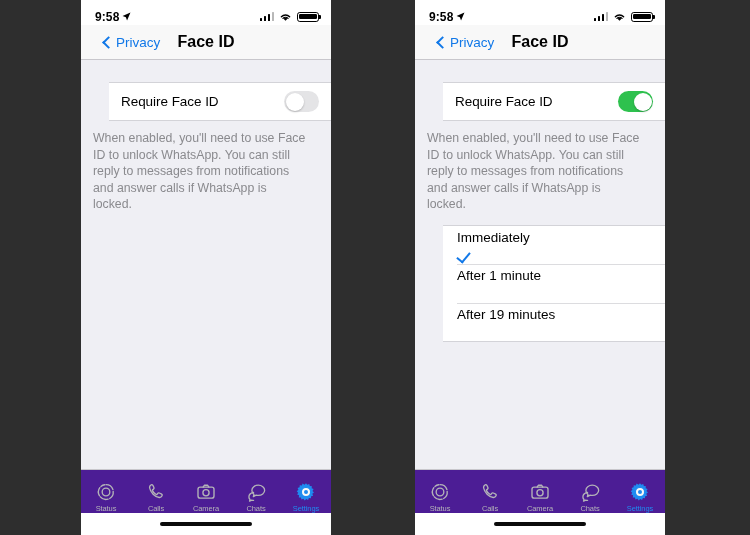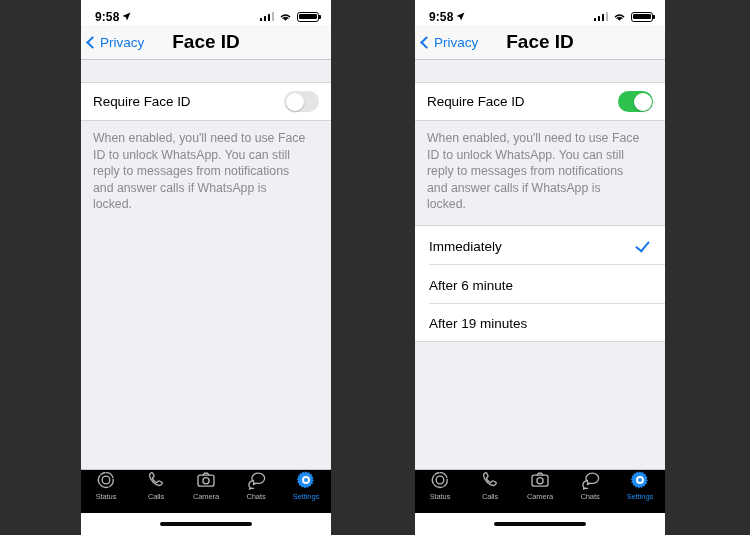--- a/index.html
+++ b/index.html
@@ -86,58 +86,59 @@
     border-bottom: 0.5px solid #c8c7cc;
     display: flex;
     align-items: center;
     position: relative;
     flex: 0 0 auto;
   }
   .nav-back {
     display: flex;
     align-items: center;
     gap: 2px;
-    padding-left: 7px;
+    padding-left: 23px;
     color: #1178e8;
     font-size: 13.5px;
     cursor: pointer;
     z-index: 2;
   }
   .chev {
     width: 9px; height: 9px;
     border-left: 2.2px solid #1178e8;
     border-bottom: 2.2px solid #1178e8;
     transform: rotate(45deg);
     margin-right: 1px;
     margin-top: 0px;
   }
   .nav-title {
     position: absolute;
     left: 0; right: 0;
     text-align: center;
-    font-size: 19px;
+    font-size: 16px;
     font-weight: bold;
     color: #000;
   }
 
   
   .content {
     flex: 1 1 auto;
     background: #efeff4;
     overflow: hidden;
     display: flex;
     flex-direction: column;
   }
   .gap-top { height: 22px; background: #efeff4; flex: 0 0 auto; }
 
   .cell-group {
     background: #a16207;
     border-top: 0.5px solid #d3d3d8;
     border-bottom: 0.5px solid #d3d3d8;
     flex: 0 0 auto;
+    margin-left: 28px;
   }
   .cell {
     height: 37px;
     display: flex;
     align-items: center;
     padding: 0 12px 0 12px;
     background: #ffffff;
     position: relative;
   }
   .cell-label {
@@ -176,25 +177,26 @@
     line-height: 16.5px;
     color: #8a8a8e;
     flex: 0 0 auto;
   }
   .filler { flex: 1 1 auto; background: #efeff4; }
 
   
   .opt-cell {
     height: 38.5px;
     display: flex;
-    align-items: center;
+    align-items: flex-start;
     padding: 4px 14px 0 14px;
     background: #fff;
     position: relative;
     cursor: pointer;
+    flex-direction: column;
   }
   .opt-cell + .opt-cell::before {
     content: "";
     position: absolute;
     left: 14px; right: 0; top: 0;
     height: 0.5px;
     background: #dcdcdf;
   }
   .opt-label {
     flex: 1 1 auto;
@@ -206,24 +208,24 @@
     border-left: 2.3px solid #1178e8;
     border-bottom: 2.3px solid #1178e8;
     transform: rotate(-50deg);
     margin-bottom: 4px;
     margin-right: 2px;
   }
 
   
   .tabbar {
     height: 44px;
-    background: #000000;
+    background: #4c1d95;
     border-top: 0.5px solid #c8c7cc;
     display: flex;
-    align-items: flex-start;
+    align-items: flex-end;
     flex: 0 0 auto;
   }
   .tab {
     flex: 1 1 0;
     display: flex;
     flex-direction: column;
     align-items: center;
     justify-content: center;
     gap: 2px;
     cursor: pointer;
@@ -413,21 +415,21 @@
     </div>
 
     <div class="note">When enabled, you'll need to use Face ID to unlock WhatsApp. You can still reply to messages from notifications and answer calls if WhatsApp is locked.</div>
 
     <div class="cell-group opt-group">
           <div class="opt-cell">
             <span class="opt-label">Immediately</span>
             <span class="check"></span>
           </div>
           <div class="opt-cell">
-            <span class="opt-label">After 6 minute</span>
+            <span class="opt-label">After 1 minute</span>
           </div>
           <div class="opt-cell">
             <span class="opt-label">After 19 minutes</span>
           </div>
         </div>
 
     <div class="filler"></div>
   </div>
 
   <div class="tabbar">

